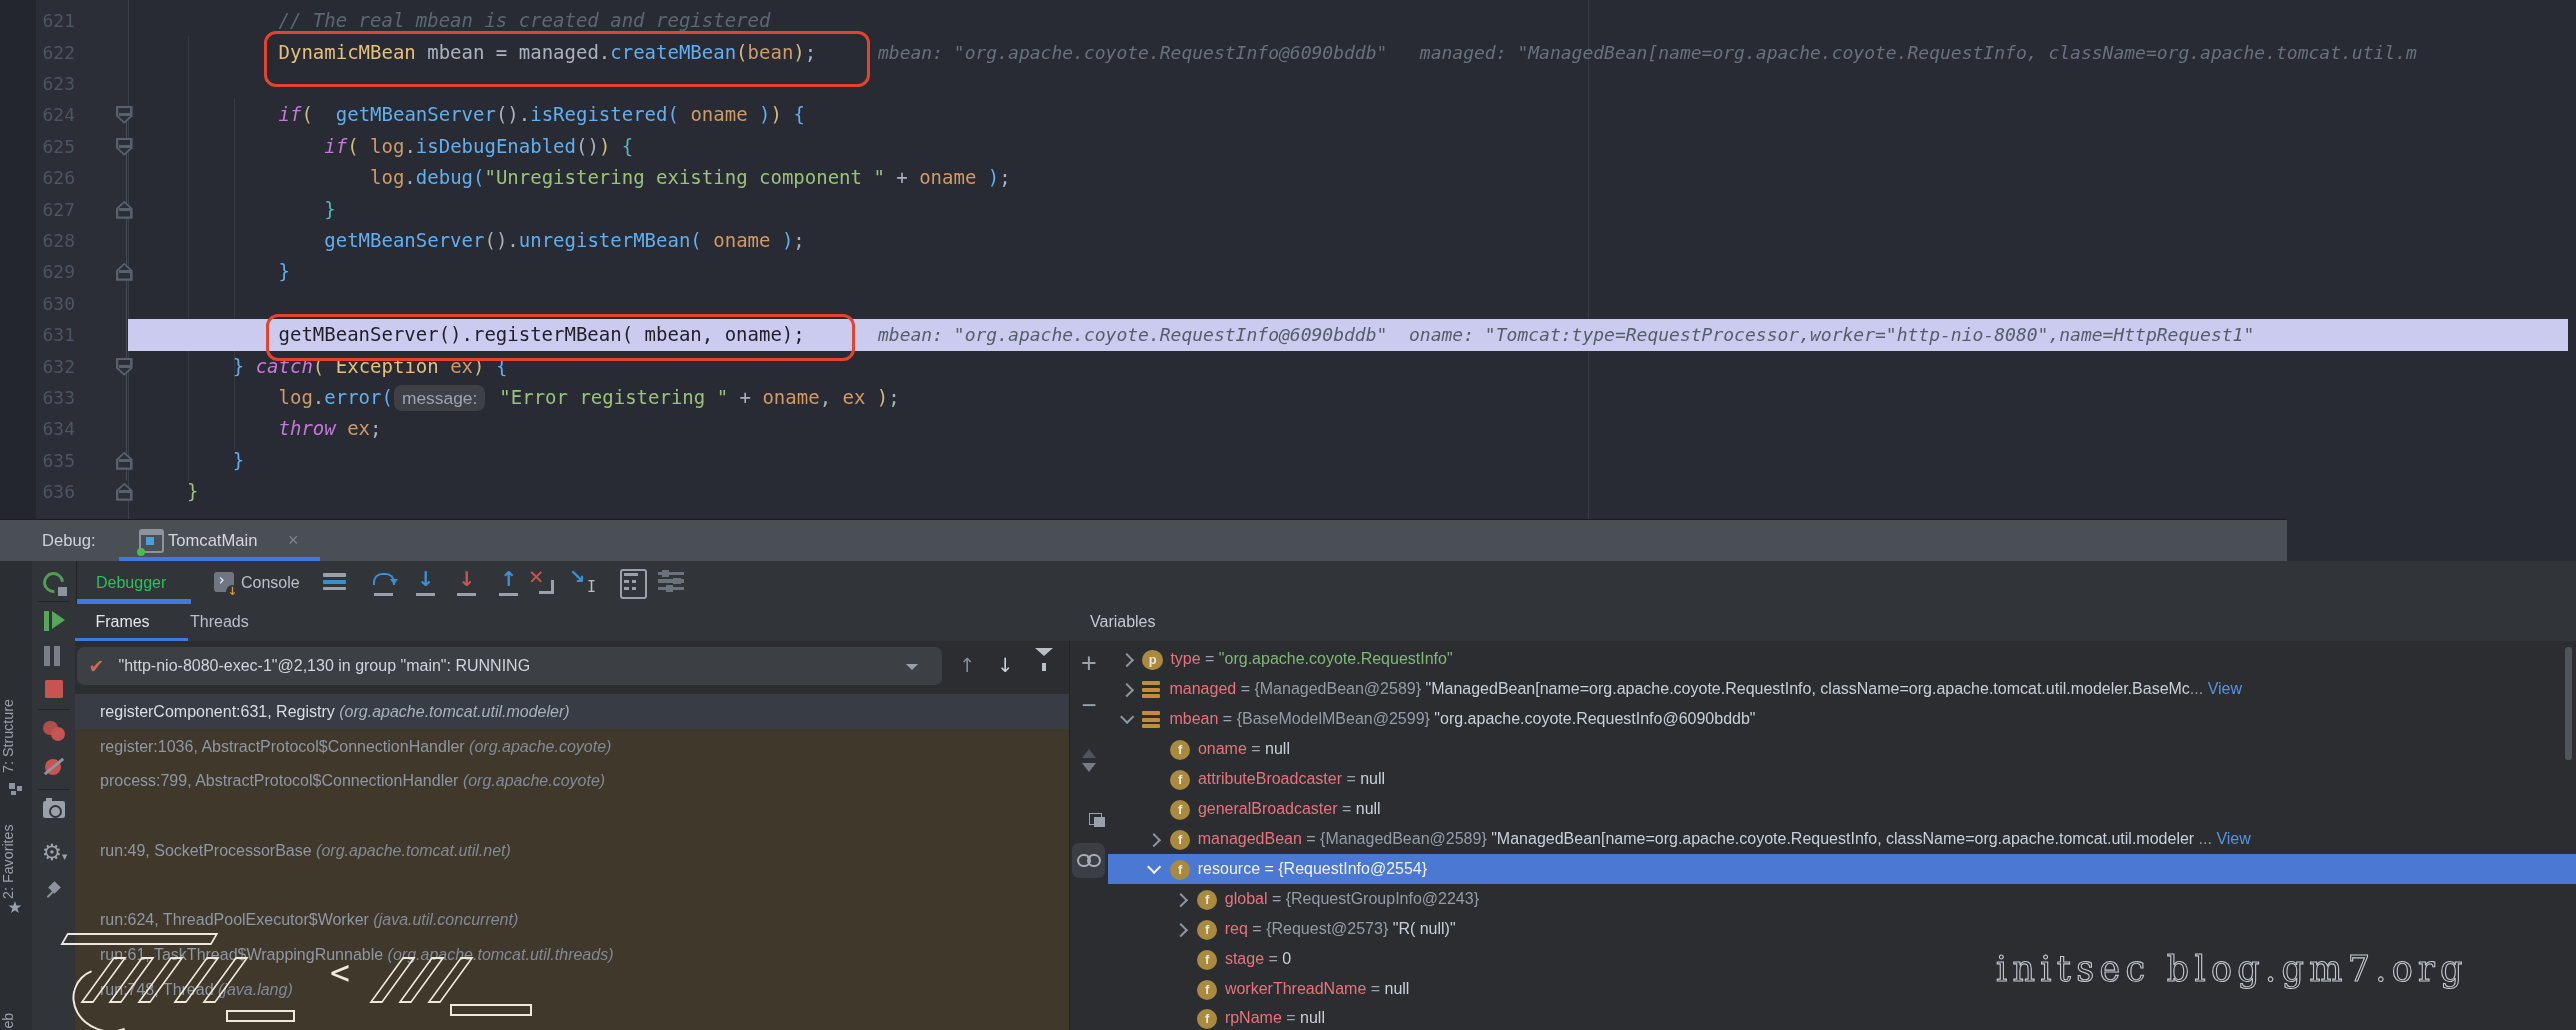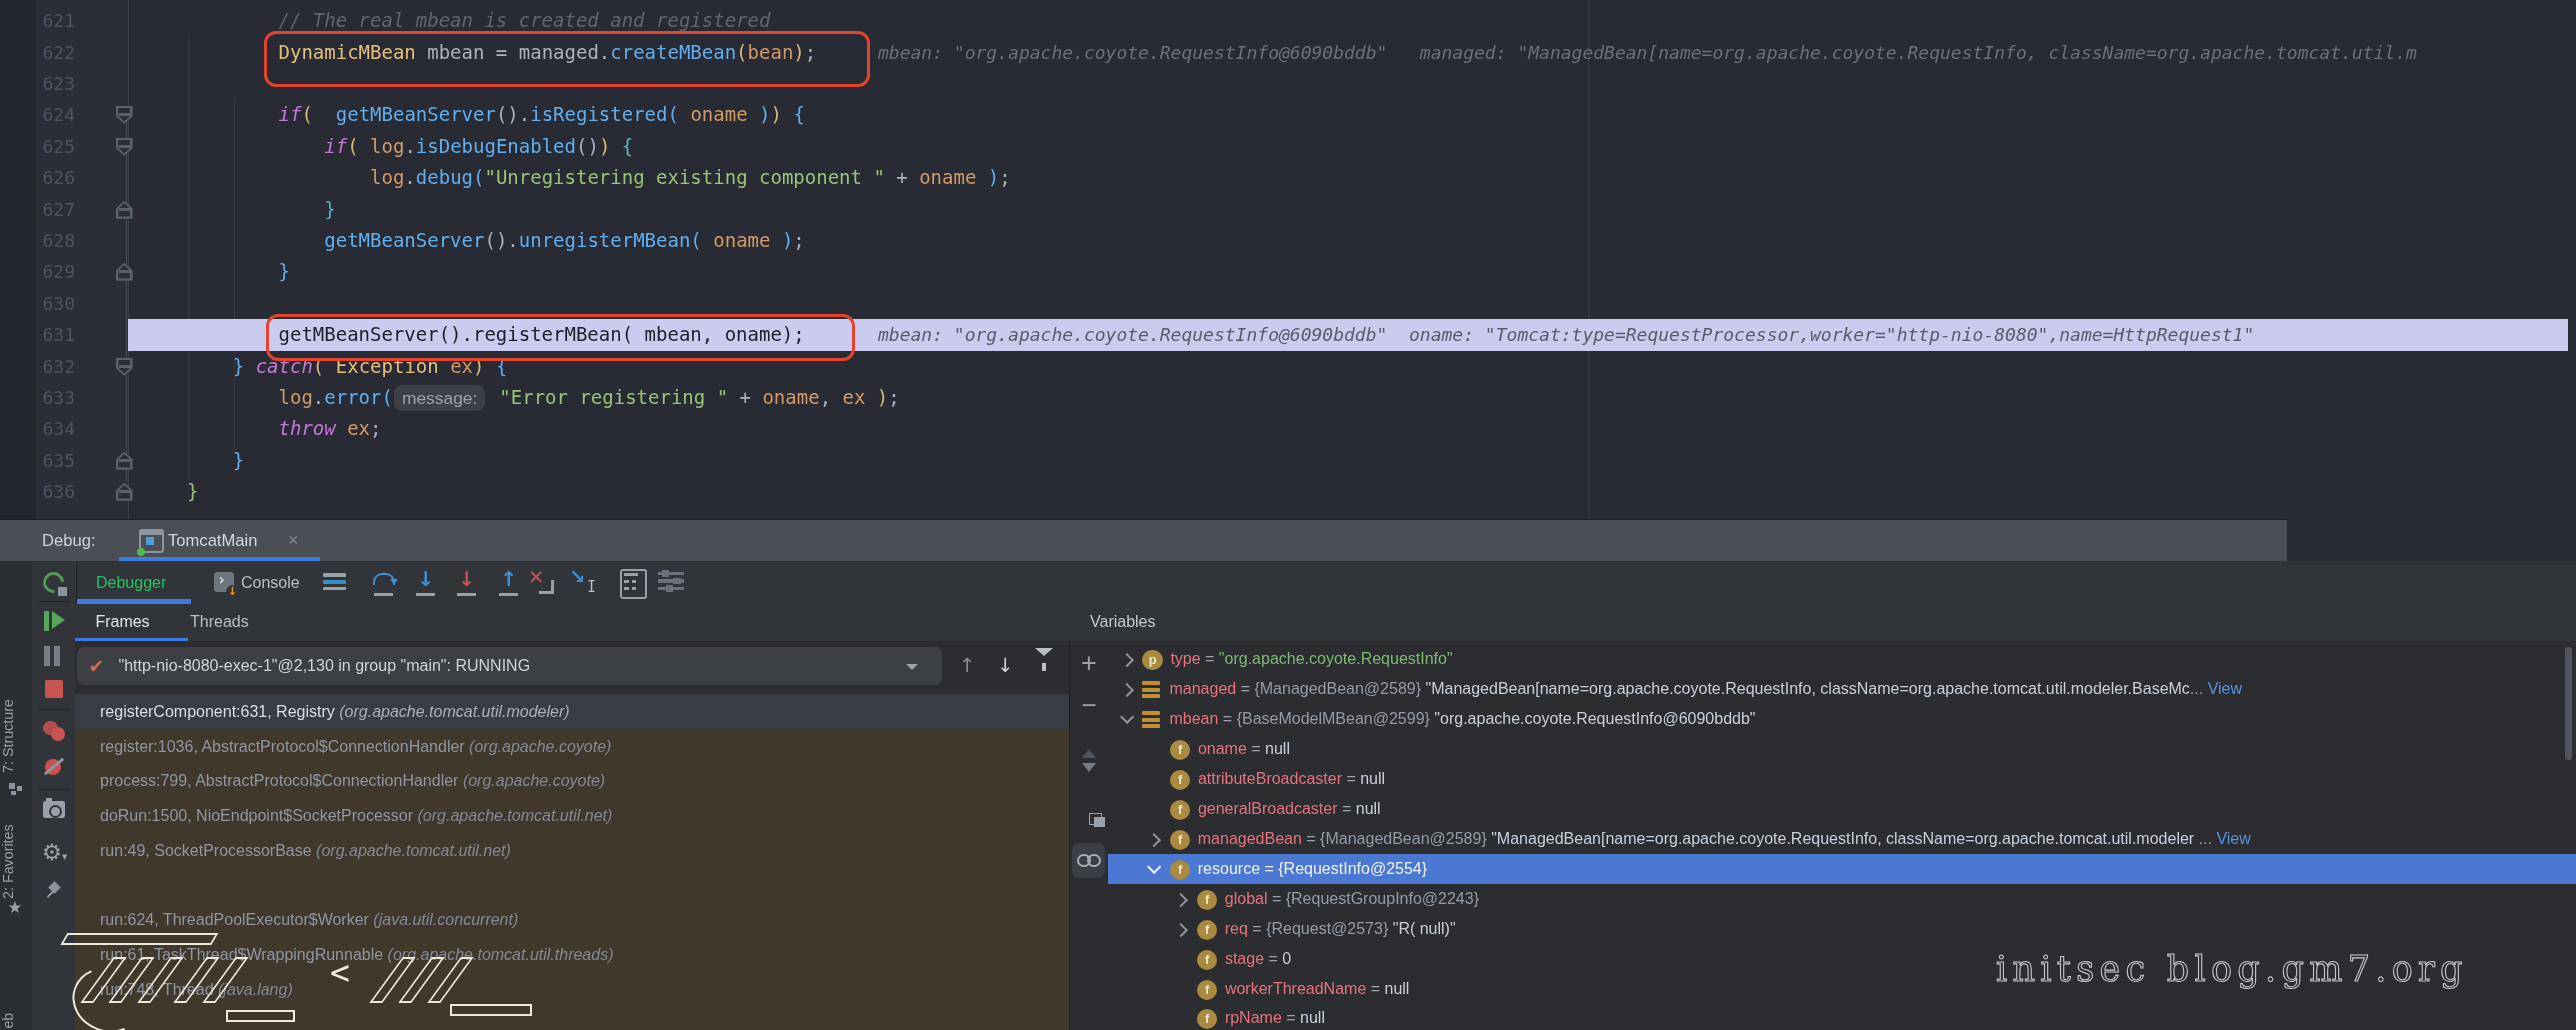--- a/index.html
+++ b/index.html
@@ -423,21 +423,20 @@
       <span id="thread-caret"></span>
     </div>
     <div class="fr-arrow" style="left:884px;color:#868d96;">↑</div>
     <div class="fr-arrow" style="left:922px;color:#ccd2d9;">↓</div>
     <div class="funnel" style="left:960px;width:18px;height:16.6px;"><span class="tri"></span><span class="stem"></span></div>
     <div id="frames-list">
       <div id="frames-brown"></div>
     <div class="frame-row sel" style="top: 0px;"><span>registerComponent:631, Registry </span><span class="pkg">(org.apache.tomcat.util.modeler)</span></div>
         <div class="frame-row" style="top: 35px;"><span>register:1036, AbstractProtocol$ConnectionHandler </span><span class="pkg">(org.apache.coyote)</span></div>
         <div class="frame-row" style="top: 69px;"><span>process:799, AbstractProtocol$ConnectionHandler </span><span class="pkg">(org.apache.coyote)</span></div>
-        <div class="frame-row" style="top: 104px;"><span>doRun:1500, NioEndpoint$SocketProcessor </span><span class="pkg">(org.apache.tomcat.util.net)</span></div>
         <div class="frame-row" style="top: 139px;"><span>run:49, SocketProcessorBase </span><span class="pkg">(org.apache.tomcat.util.net)</span></div>
         <div class="frame-row" style="top: 208px;"><span>run:624, ThreadPoolExecutor$Worker </span><span class="pkg">(java.util.concurrent)</span></div>
         <div class="frame-row" style="top: 243px;"><span>run:61, TaskThread$WrappingRunnable </span><span class="pkg">(org.apache.tomcat.util.threads)</span></div>
         <div class="frame-row" style="top: 278px;"><span>run:748, Thread </span><span class="pkg">(java.lang)</span></div>
       </div>
   </div>
 
   <div id="vars-strip" class="abs">
     <div class="vs-ic" style="top:9px;font:300 27px/27px 'Liberation Sans',sans-serif;">+</div>
     <div class="vs-ic" style="top:51px;font:300 26px/26px 'Liberation Sans',sans-serif;">−</div>

